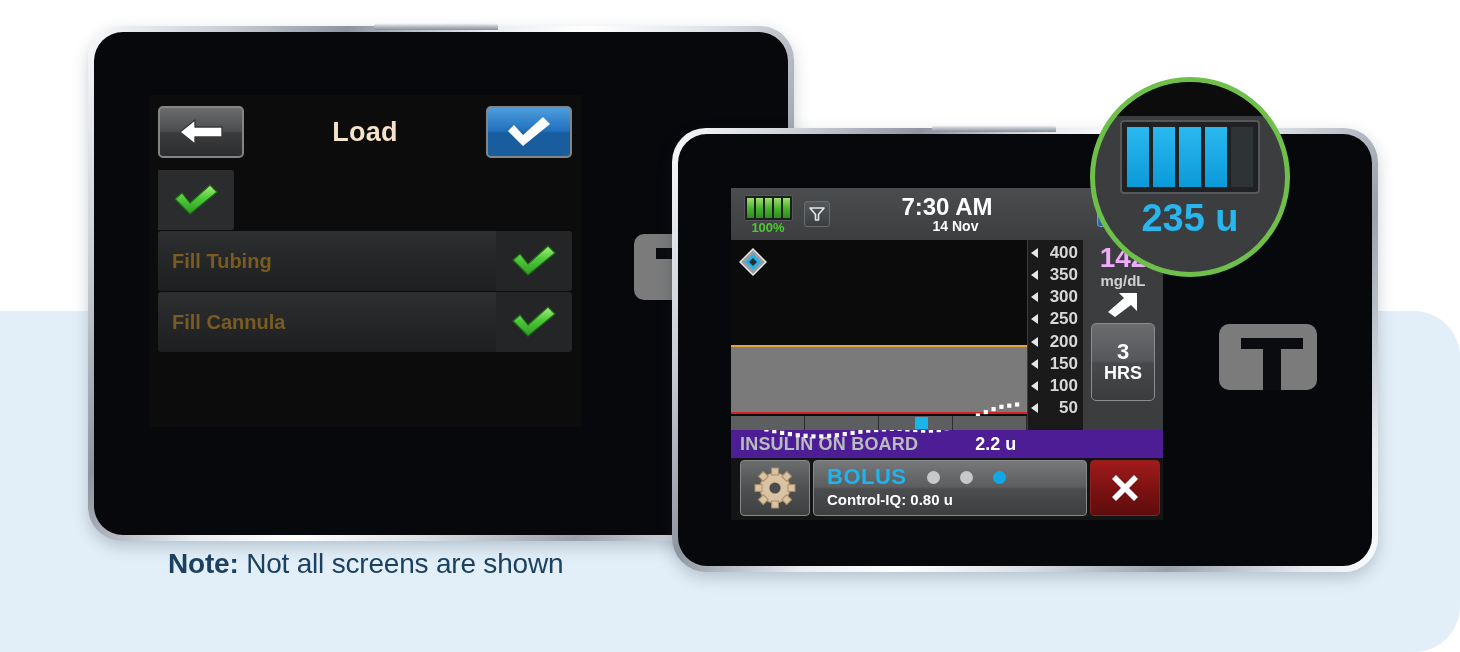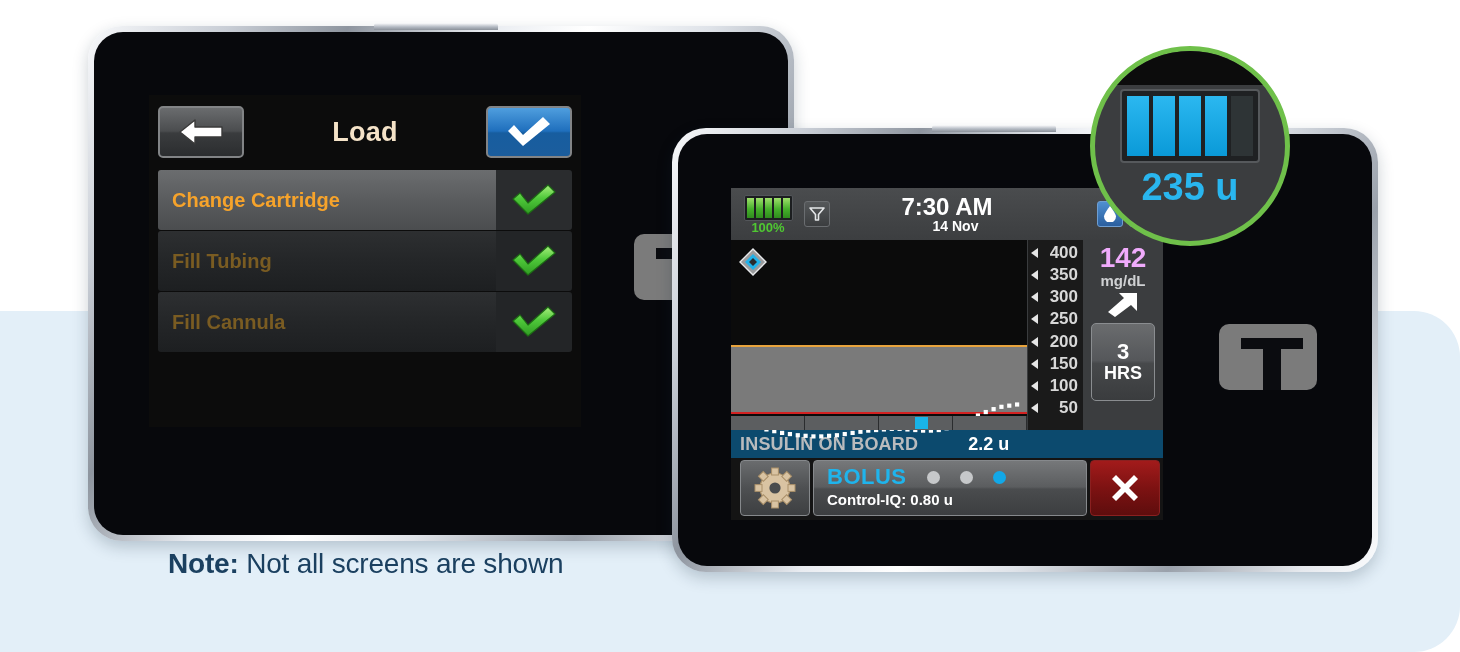--- a/index.html
+++ b/index.html
@@ -274,23 +274,23 @@
     border: 1px solid #8a8d90; border-radius: 5px;
     display: flex; flex-direction: column;
     align-items: center; justify-content: center;
     color: #fff;
   }
   #hrs-num { font-size: 22px; font-weight: bold; line-height: 22px; }
   #hrs-label { font-size: 18px; font-weight: bold; line-height: 20px; }
 
   
   #iob-row {
-    height: 28px; background: #0c4a6e;
+    height: 28px; background: #4c1d95;
     display: flex; align-items: center;
-    padding-left: 9px; flex: 0 0 auto;
+    padding-left: 9px; flex: 0 0 auto; gap: 7px;
   }
   #iob-label { color: #b9bbbd; font-size: 18px; font-weight: bold; letter-spacing: .2px; }
   #iob-value { color: #ffffff; font-size: 18px; font-weight: bold; margin-left: 50px; text-align: center; }
 
   
   #bolus-bar {
     height: 62px; display: flex; gap: 3px;
     padding: 2px 3px 4px 9px; flex: 0 0 auto;
   }
   #gear-btn {
@@ -314,21 +314,21 @@
   #cancel-btn {
     width: 70px;
     background: linear-gradient(180deg,#a21b1b,#7d1212 50%,#5e0d0d);
     border: 1px solid #8a2020; border-radius: 4px;
     display: flex; align-items: center; justify-content: center;
   }
 
   
   #callout {
     position: absolute;
-    left: 1090px; top: 46px;
+    left: 1090px; top: 77px;
     width: 200px; height: 200px;
     border-radius: 50%;
     border: 5px solid #6fc04a;
     background: #3b3d3f;
     z-index: 30;
     overflow: hidden;
     display: flex; flex-direction: column;
     align-items: center; justify-content: center;
   }
   #callout-topcap {
@@ -373,21 +373,20 @@
         <div class="hdr-btn confirm">
           <svg class="check-glyph" width="50" height="34" viewBox="0 0 50 34">
             <path d="M4 16 L10 10 L19 20 L39 2 L46 9 L19 31 Z" fill="#ffffff"></path>
           </svg>
         </div>
       </div>
 
       <div id="load-list">
 
         <div class="load-row active">
-          <div class="label-cell">Change Cartridge</div>
           <div class="check-cell">
             <svg width="48" height="32" viewBox="0 0 48 32">
               <defs>
                   <linearGradient id="gchk1" x1="0" y1="0" x2="0" y2="1">
                 <stop offset="0%" stop-color="#a8ef7d"></stop>
                     <stop offset="45%" stop-color="#4fc93a"></stop>
                 <stop offset="100%" stop-color="#2f9b22"></stop>
                   </linearGradient>
                 </defs>
               <path d="M3 15 L10 9 L18 19 L38 1 L45 8 L18 30 Z" fill="url(#gchk1)" stroke="#1d6b14" stroke-width="1.2" stroke-linejoin="round"></path>

